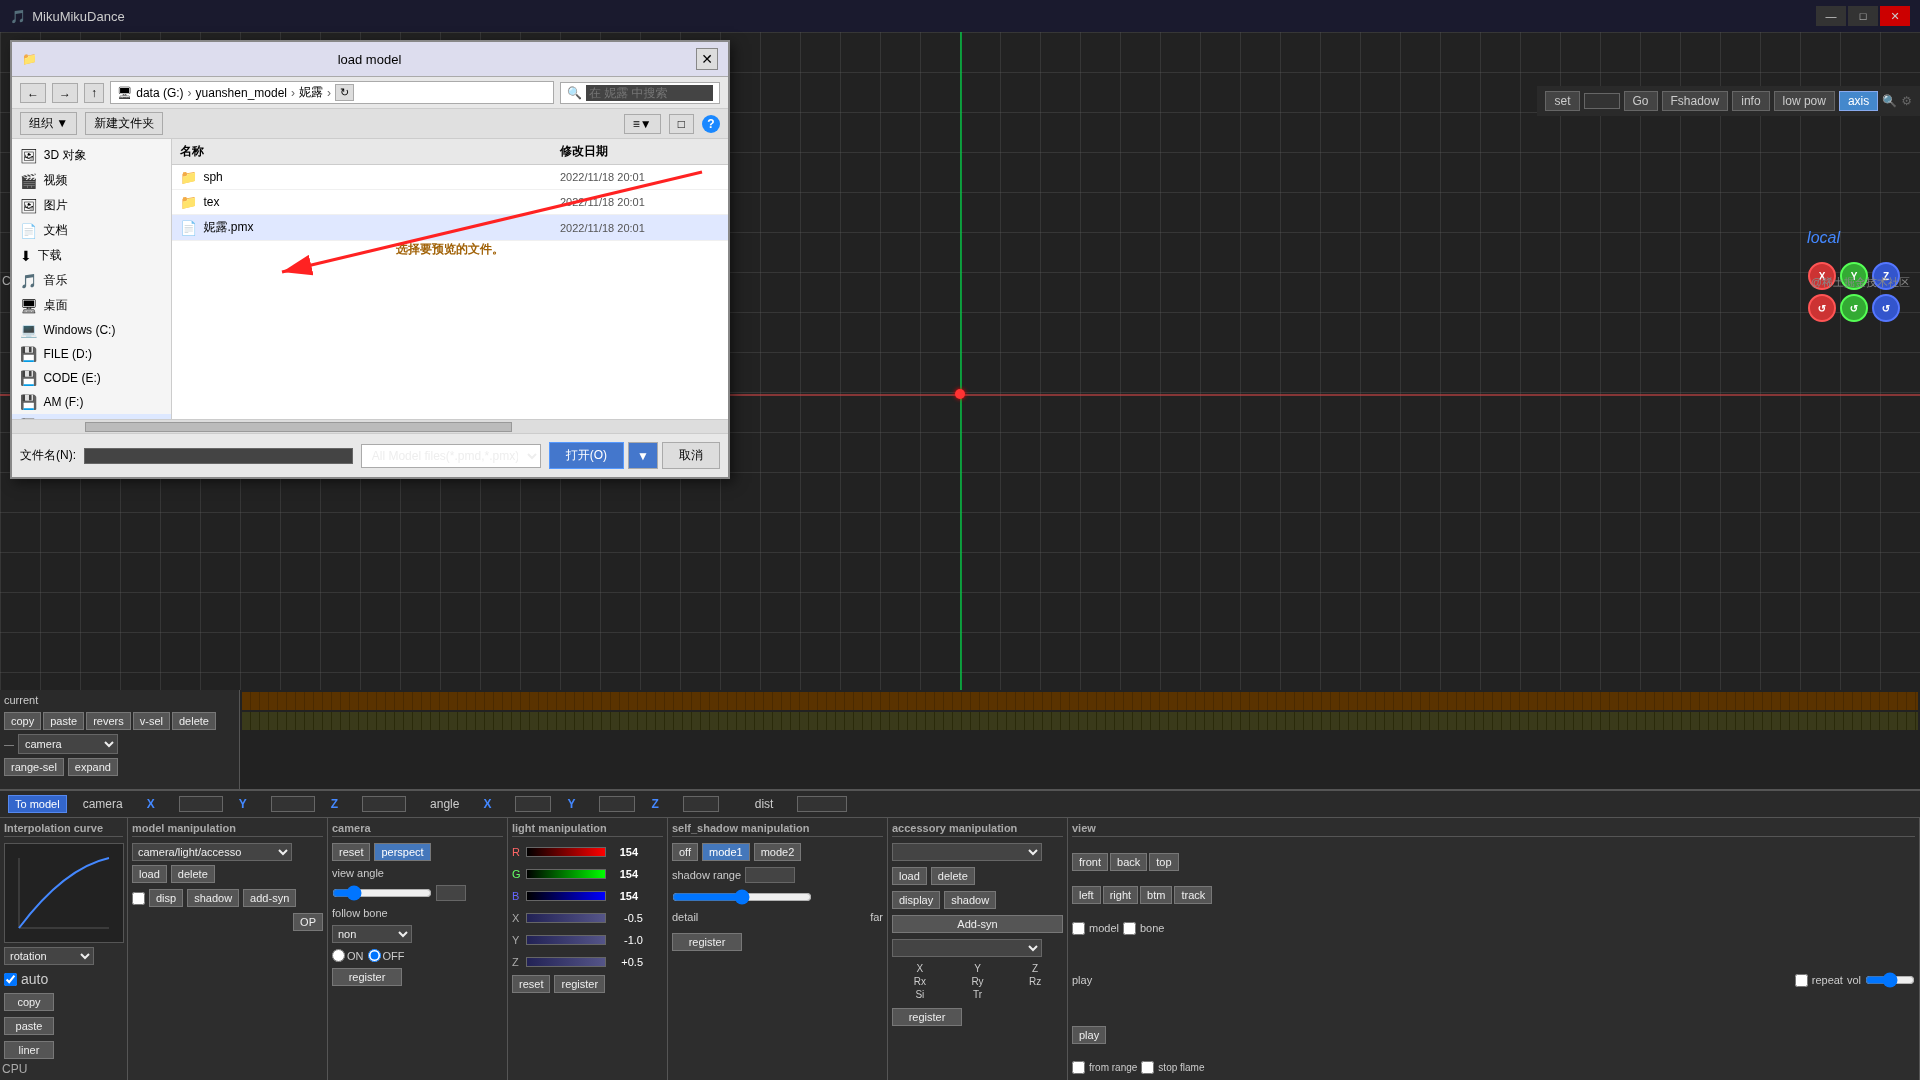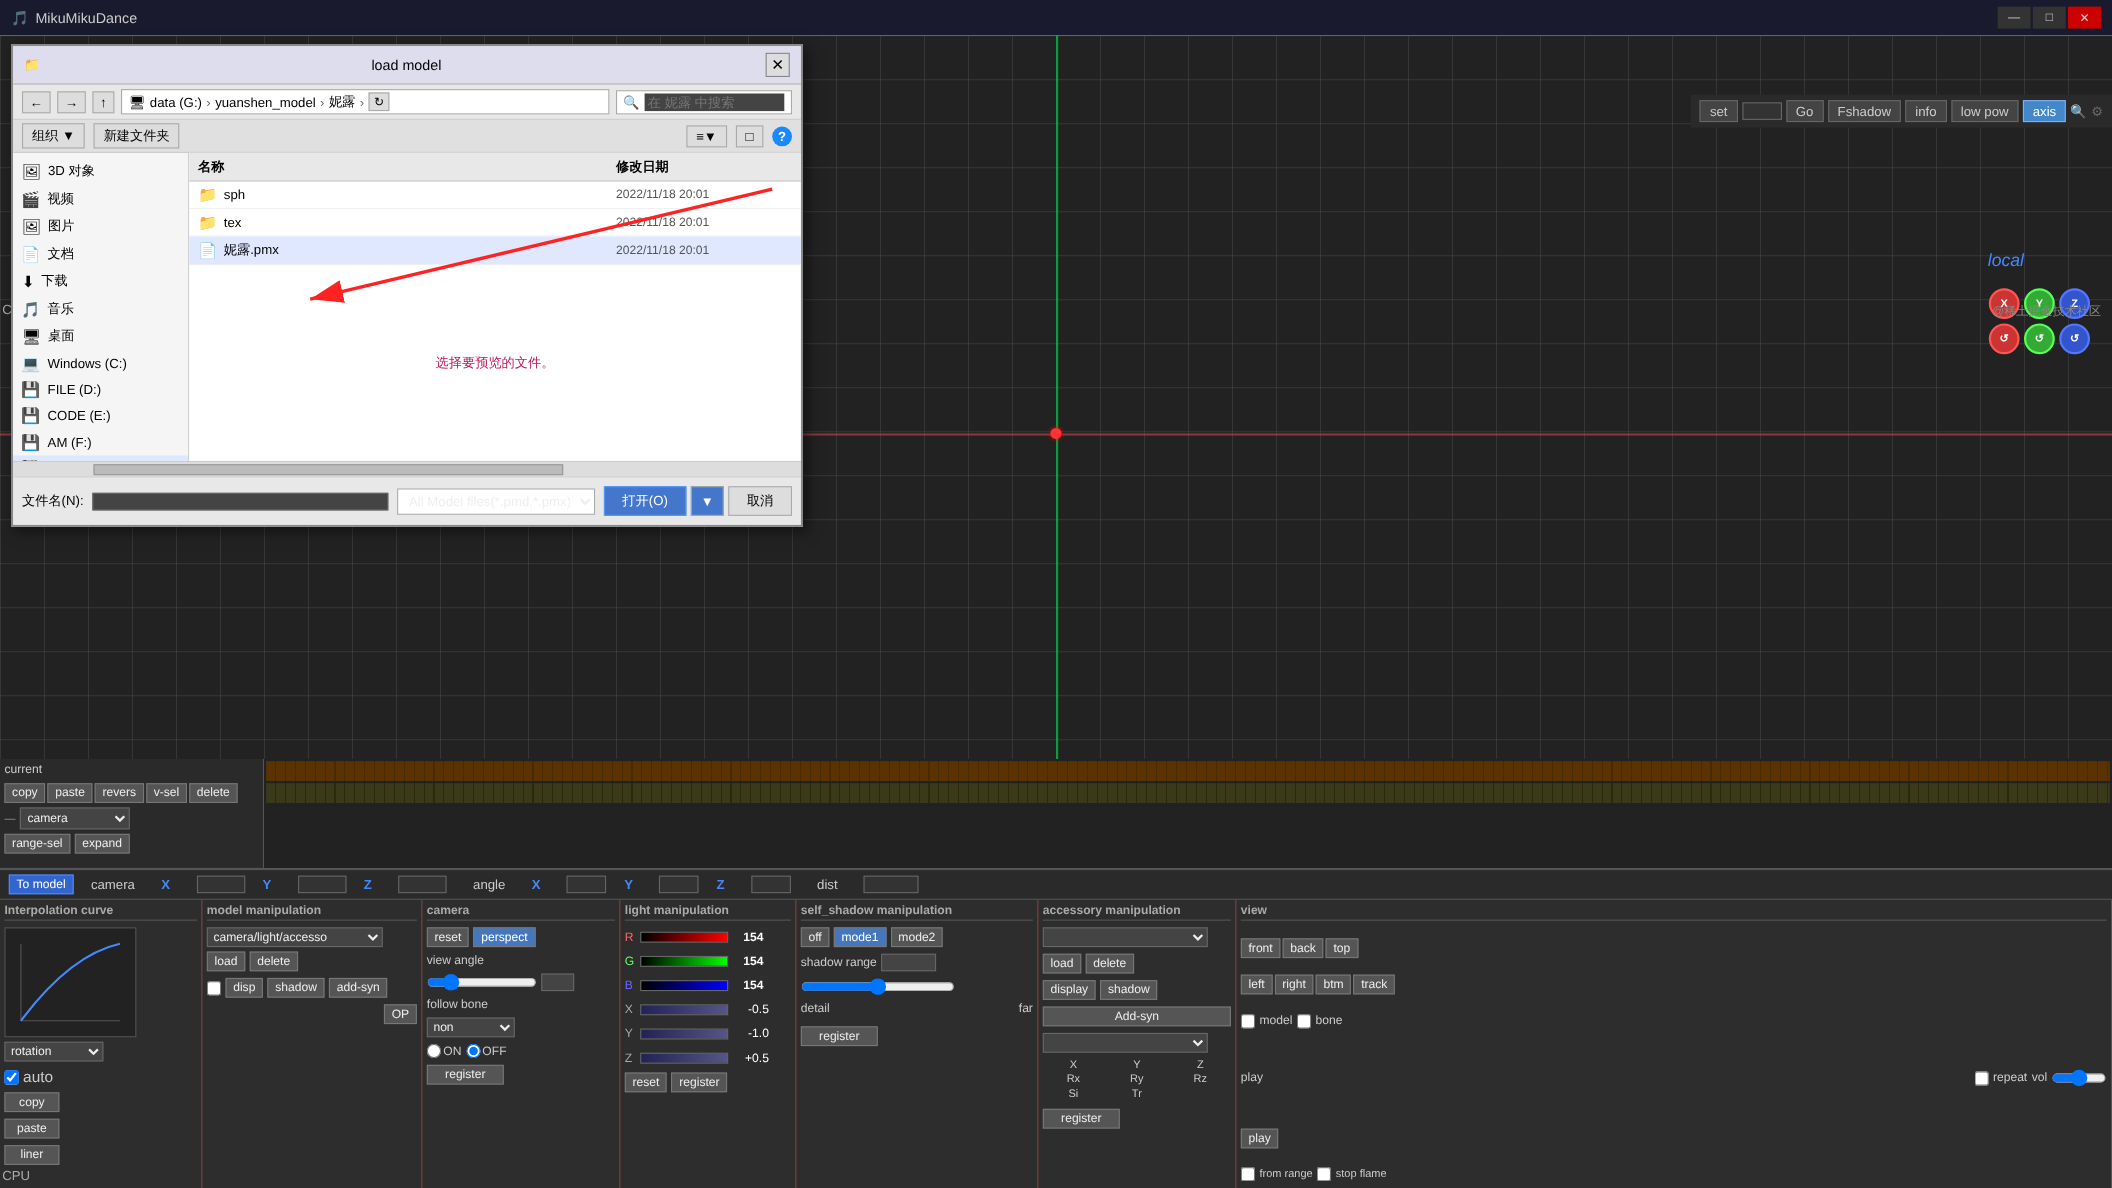--- a/index.html
+++ b/index.html
@@ -62,21 +62,21 @@
     #statusbar span { margin-right: 8px; }
     #statusbar input { width: 50px; padding: 1px 3px; background: #333; color: #fff; border: 1px solid #666; font-size: 11px; }
     .label-blue { color: #4488ff; font-weight: bold; }
 
     
     #controls-row { flex: 1; display: flex; overflow: hidden; }
 
     
     .panel { border-right: 1px solid #555; padding: 4px; display: flex; flex-direction: column; gap: 4px; }
     .panel-title { font-size: 11px; color: #aaa; font-weight: bold; border-bottom: 1px solid #555; padding-bottom: 2px; margin-bottom: 2px; }
-    .interp-panel { width: 184px; background: #2d2d2d; }
+    .interp-panel { width: 128px; background: #2d2d2d; }
     .interp-canvas { width: 120px; height: 100px; background: #222; border: 1px solid #555; }
 
     
     .model-panel { width: 200px; background: #2d2d2d; }
     .cam-panel { width: 180px; background: #2d2d2d; }
     .light-panel { width: 160px; background: #2d2d2d; }
     .shadow-panel { width: 220px; background: #2d2d2d; }
     .accessory-panel { width: 180px; background: #2d2d2d; }
     .view-panel { width: 200px; background: #2d2d2d; flex: 1; justify-content: space-between; }
 
@@ -122,21 +122,21 @@
     .nav-item .nav-icon { font-size: 14px; }
 
     .file-list { flex: 1; background: #fff; display: flex; flex-direction: column; }
     .file-list-header { display: flex; padding: 4px 8px; background: #e8e8e8; border-bottom: 1px solid #ccc; font-size: 12px; font-weight: bold; }
     .col-name { flex: 1; }
     .col-date { width: 160px; }
     .file-entry { display: flex; align-items: center; padding: 4px 8px; cursor: pointer; border-bottom: 1px solid #f0f0f0; }
     .file-entry .fe-icon { margin-right: 6px; font-size: 14px; }
     .file-entry .fe-name { flex: 1; }
     .file-entry .fe-date { width: 160px; font-size: 11px; color: #555; }
-    .preview-area { flex: 1; display: flex; align-items: center; justify-content: center; color: #be185d; font-size: 12px; }
+    .preview-area { flex: 1; display: flex; align-items: flex-start; justify-content: center; color: #a16207; font-size: 12px; font-weight: bold; }
 
     
     .hscroll { height: 14px; background: #ddd; border-top: 1px solid #ccc; display: flex; align-items: center; padding: 0 2px; }
     .hscroll-thumb { height: 10px; width: 60%; background: #bbb; border: 1px solid #999; margin-left: 10%; }
 
     .dialog-footer { background: #e8e8e8; padding: 8px; border-top: 1px solid #ccc; display: flex; align-items: center; gap: 8px; }
     .footer-label { font-size: 12px; }
     .footer-input { flex: 1; padding: 3px 6px; border: 1px solid #aaa; background: #fff; font-size: 12px; }
     .footer-filter { width: 180px; padding: 3px 6px; border: 1px solid #aaa; background: #fff; font-size: 12px; }
     .footer-btns { display: flex; gap: 4px; }
@@ -263,21 +263,21 @@
     <input type="text" style="width: 44px;">
     <span class="label-blue">Z</span>
     <input type="text" style="width: 44px;">
     <span style="color:#ccc;margin-left:8px;">angle</span>
     <span class="label-blue">X</span>
     <input type="text" style="width: 36px;">
     <span class="label-blue">Y</span>
     <input type="text" style="width: 36px;">
     <span class="label-blue">Z</span>
     <input type="text" style="width: 36px;">
-    <span style="color:#ccc;margin-left:8px;">dist</span>
+    <span style="color:#ccc;margin-left:20px;">dist</span>
     <input type="text" style="width: 50px;">
   </div>
 
   <div id="controls-row">
 
     <div class="panel interp-panel">
       <div class="panel-title">Interpolation curve</div>
       <div class="interp-canvas" style="display:flex;align-items:center;justify-content:center;">
         <svg width="110" height="90" viewBox="0 0 110 90">
           <line x1="10" y1="80" x2="100" y2="80" stroke="#555" stroke-width="1"></line>

